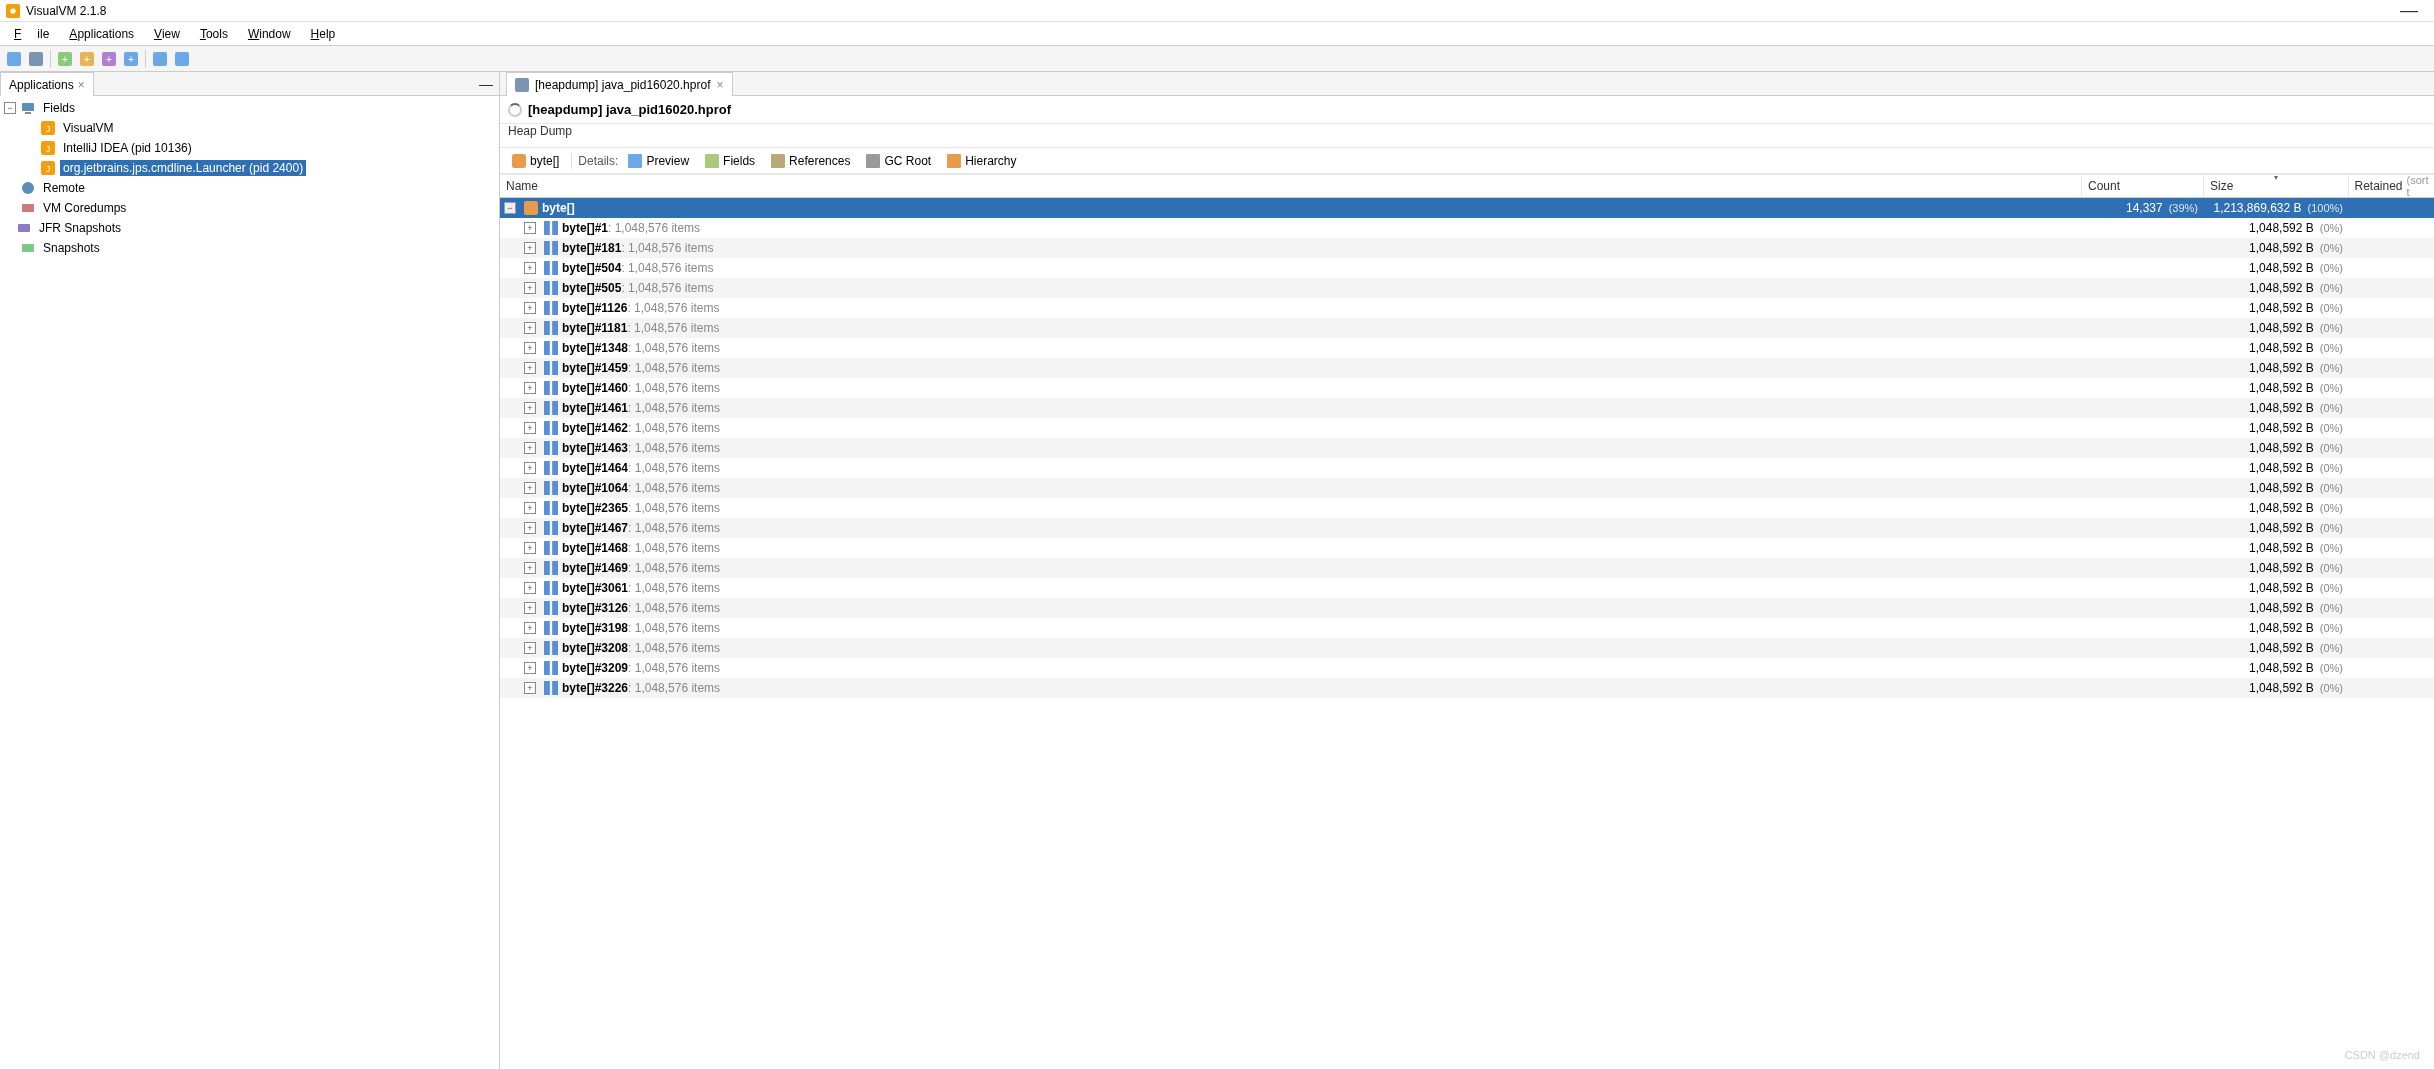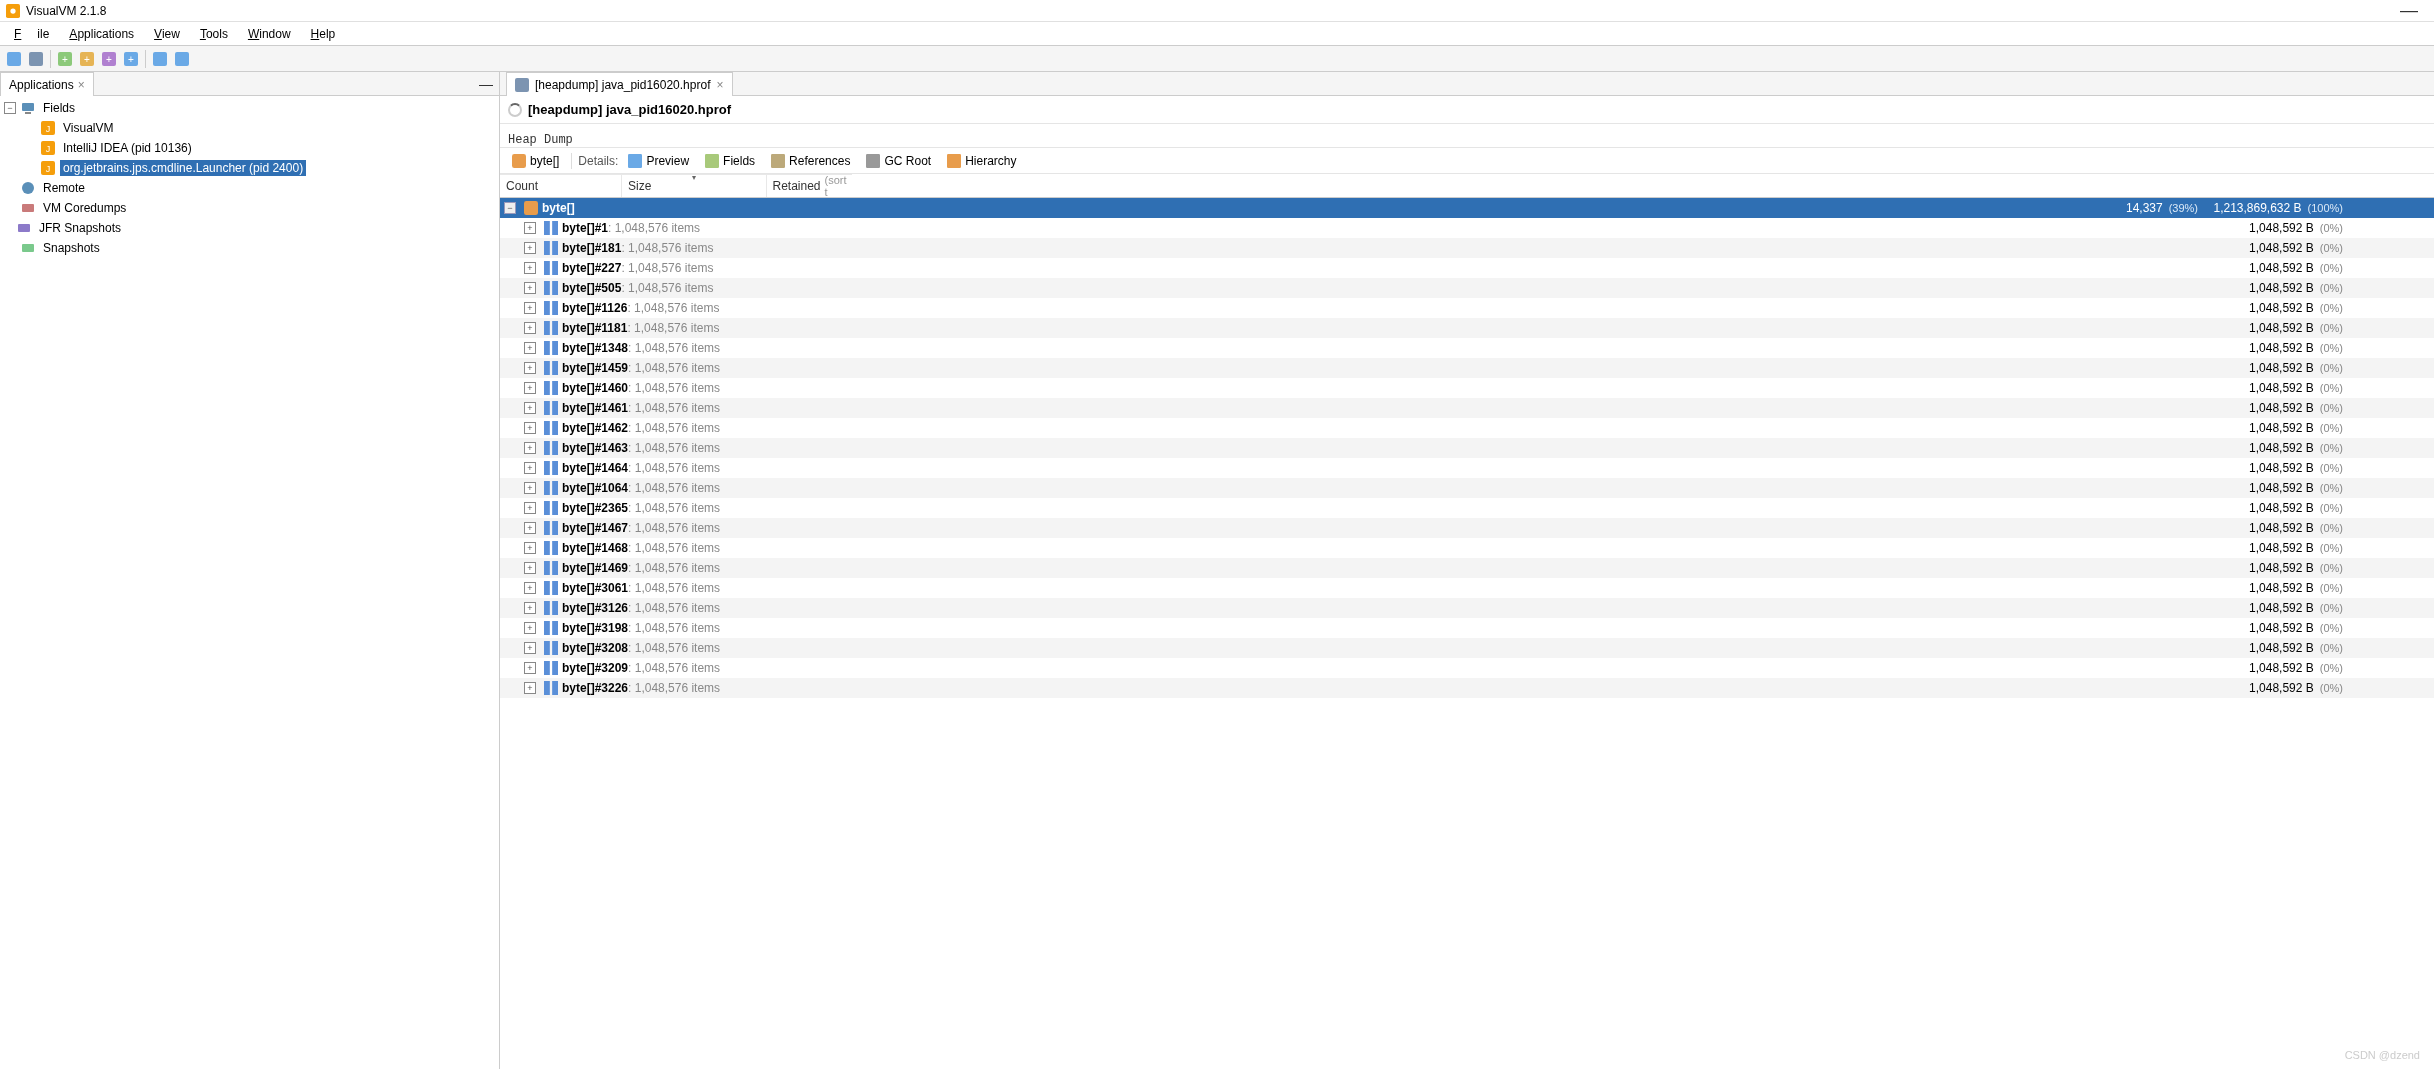--- a/index.html
+++ b/index.html
@@ -24,21 +24,21 @@
 .tree-toggle { width: 12px; height: 12px; border: 1px solid #888; display: flex; align-items: center; justify-content: center; font-size: 9px; line-height: 1; margin-right: 4px; background: #fff; color: #555; }
 .tree-icon { width: 16px; height: 16px; margin-right: 4px; display: inline-flex; align-items: center; justify-content: center; }
 .tree-label { padding: 1px 3px; }
 .tree-label.selected { background: #2f6fb3; color: #fff; }
 .right-pane { flex: 1; display: flex; flex-direction: column; }
 .right-tabs { height: 24px; display: flex; align-items: center; background: #f5f5f5; border-bottom: 1px solid #ccc; padding-left: 6px; }
 .right-tab { height: 24px; display: flex; align-items: center; padding: 0 8px; background: #fff; border: 1px solid #ccc; border-bottom: none; margin-bottom: -1px; gap: 6px; }
 .doc-header { display: flex; align-items: center; height: 28px; padding: 0 8px; gap: 6px; border-bottom: 1px solid #e5e5e5; }
 .doc-header .spinner { width: 14px; height: 14px; border: 2px solid #ccc; border-top: 2px solid #666; border-radius: 50%; }
 .doc-header .title { font-weight: bold; font-size: 13px; }
-.sub-header { height: 24px; display: flex; align-items: flex-end; padding: 0 8px; border-bottom: 1px solid #e5e5e5; color: #333; font-family: Liberation Mono, monospace; }
+.sub-header { height: 24px; display: flex; align-items: flex-start; padding: 0 8px; border-bottom: 1px solid #e5e5e5; color: #333; }
 .detail-bar { height: 26px; display: flex; align-items: center; padding: 0 6px; border-bottom: 1px solid #e5e5e5; gap: 4px; }
 .detail-bar .chip { display: flex; align-items: center; gap: 4px; padding: 2px 6px; cursor: default; }
 .detail-bar .sep { width: 1px; height: 16px; background: #ddd; margin: 0 2px; }
 .table-head { height: 24px; display: flex; align-items: stretch; border-bottom: 1px solid #ccc; background: #fff; }
 .th { border-right: 1px solid #e8e8e8; border-top: 1px solid #e8e8e8; display: flex; align-items: center; padding: 0 6px; color: #333; position: relative; }
 .th.name { flex: 1; }
 .th.count { width: 122px; justify-content: flex-start; }
 .th.size { width: 145px; justify-content: flex-start; }
 .th.retained { width: 85px; justify-content: center; border-right: none; }
 .th .sort-ind { position: absolute; top: -2px; left: 50%; transform: translateX(-50%); font-size: 8px; color: #666; }
@@ -289,20 +289,23 @@
           <span class="ico-sm">
             <svg viewBox="0 0 12 12">
               <rect width="12" height="12" fill="#e89c4b" rx="1"></rect>
             </svg>
           </span>
           <span>Hierarchy</span>
         </span>
     </div>
 
     <div class="table-head">
+      <div class="th name">
+          <span>Name</span>
+        </div>
       <div class="th count">
           <span>Count</span>
         </div>
       <div class="th size">
           <span class="sort-ind">▾</span>
           <span>Size</span>
         </div>
       <div class="th retained">
           <span>Retained</span>
           <span class="retained-sort">(sort t</span>
@@ -358,21 +361,21 @@
         </div>
         <div class="trow">
           <div class="tc-name" style="padding-left:24px">
             <span class="tree-toggle">+</span>
             <span class="ico-sm" style="margin:0 4px">
               <svg viewBox="0 0 12 12">
                 <rect width="5" height="12" fill="#5a8fd8"></rect>
                 <rect x="7" width="5" height="12" fill="#5a8fd8"></rect>
               </svg>
             </span>
-            <span class="obj-name">byte[]#227</span>
+            <span class="obj-name">byte[]#504</span>
             <span class="obj-suffix"> : 1,048,576 items</span>
           </div>
           <div class="tc-count"></div>
           <div class="tc-size">1,048,592 B<span class="pct">(0%)</span></div>
           <div class="tc-ret"></div>
         </div>
         <div class="trow even">
           <div class="tc-name" style="padding-left:24px">
             <span class="tree-toggle">+</span>
             <span class="ico-sm" style="margin:0 4px">

